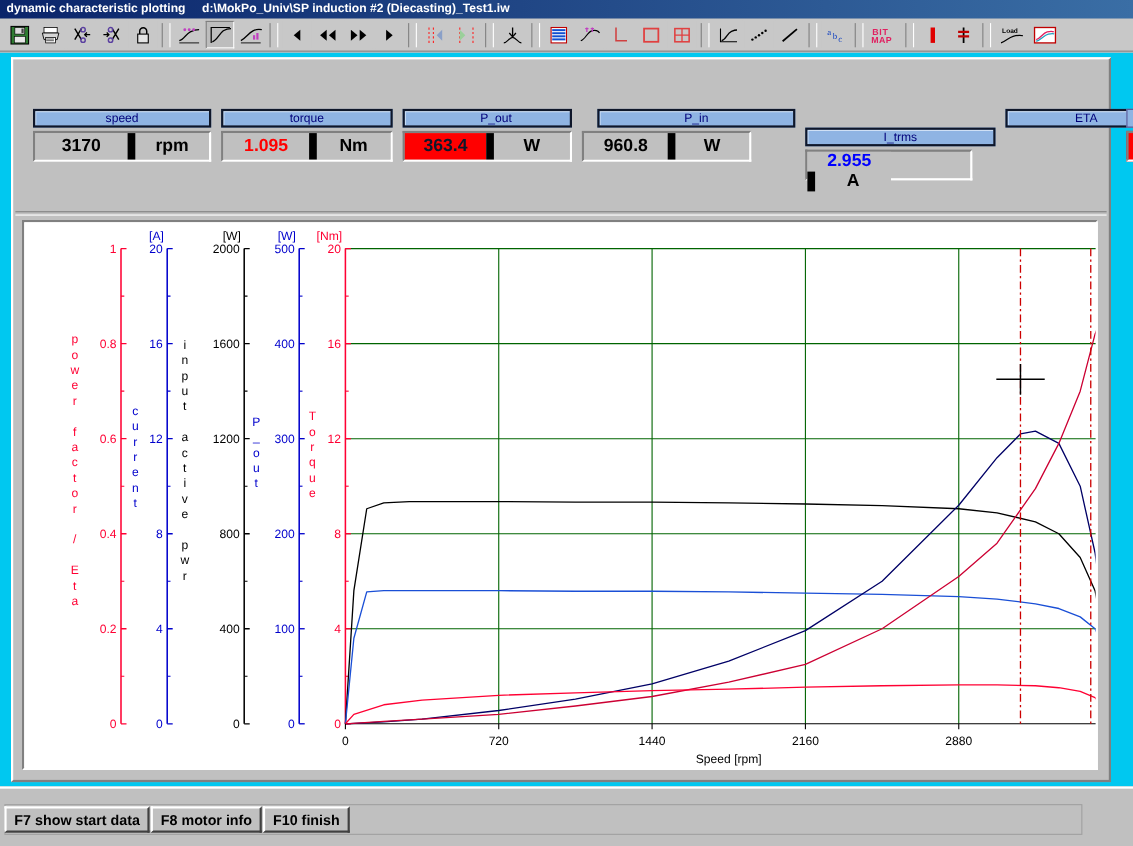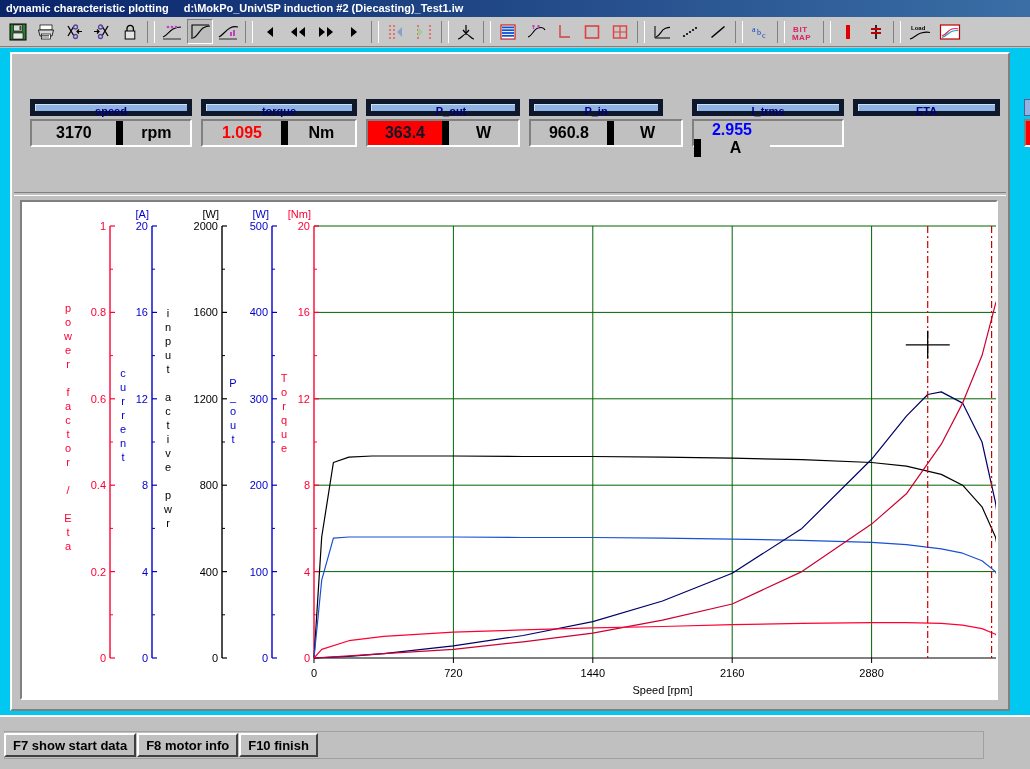--- a/index.html
+++ b/index.html
@@ -25,22 +25,22 @@
 
   
   .cyanframe{position:absolute;left:0;top:48px;width:1030px;height:667px;background:#00c8f0;}
   .pagebody{position:absolute;left:10px;top:52px;width:1000px;height:659px;background:#c0c0c0;
     border-top:2px solid #ffffff;border-left:2px solid #ffffff;
     border-right:2px solid #808080;border-bottom:2px solid #808080;box-sizing:border-box;}
 
   
   .panelrow{position:absolute;left:18px;top:45px;height:53px;display:flex;}
   .panel{margin-right:9px;}
-  .panel .cap{height:17px;background:#8fb4e3;border:5px solid #0f172a;box-sizing:border-box;
-    color:#00007a;font-size:11px;font-weight:bold;text-align:center;line-height:15px;
+  .panel .cap{height:17px;background:#8fb4e3;border:2px solid #0f172a;box-sizing:border-box;
+    color:#00007a;font-size:11px;font-weight:normal;text-align:center;line-height:15px;
     box-shadow:inset 1px 1px 0 #cfe0f5;}
   .panel .vals{display:flex;margin-top:3px;height:28px;
     border:2px solid;border-color:#808080 #ffffff #ffffff #808080;box-sizing:border-box;background:#c0c0c0;}
   .cell{display:flex;align-items:center;justify-content:center;font-size:16px;font-weight:bold;
     font-family:"Liberation Sans",sans-serif;box-sizing:border-box;}
   .cell.num{background:#c0c0c0;}
   .cell.unit{background:#c0c0c0;border-left:7px solid #000000;}
   .cell.hl{background:#ff0000;color:#ffff00;}
 
   .sidepanel{position:absolute;left:1012px;top:45px;width:18px;}
@@ -364,28 +364,28 @@
           </div>
         </div>
         <div class="panel">
           <div class="cap" style="width: 154px; padding-left: 16px;">P_out</div>
           <div class="vals" style="width: 154px;">
             <div class="cell num hl" style="width: 76px; color: #0f172a;">363.4</div>
             <div class="cell unit" style="width: 78px;">W</div>
           </div>
         </div>
         <div class="panel">
-          <div class="cap" style="width: 134px;">P_in</div>
+          <div class="cap" style="width: 180px; margin-left: 14px;">P_in</div>
           <div class="vals" style="width: 154px;">
             <div class="cell num" style="width: 78px; color: rgb(0, 0, 0);">960.8</div>
             <div class="cell unit" style="width: 76px;">W</div>
           </div>
         </div>
         <div class="panel">
-          <div class="cap" style="width: 152px;">I_trms</div>
+          <div class="cap" style="width: 173px; margin-top: 17px;">I_trms</div>
           <div class="vals" style="width: 152px; flex-direction: column;">
             <div class="cell num" style="width: 76px; color: rgb(0, 0, 255);">2.955</div>
             <div class="cell unit" style="width: 76px;">A</div>
           </div>
         </div>
         <div class="panel">
           <div class="cap" style="width: 147px;">ETA</div>
         </div>
       </div>
 

